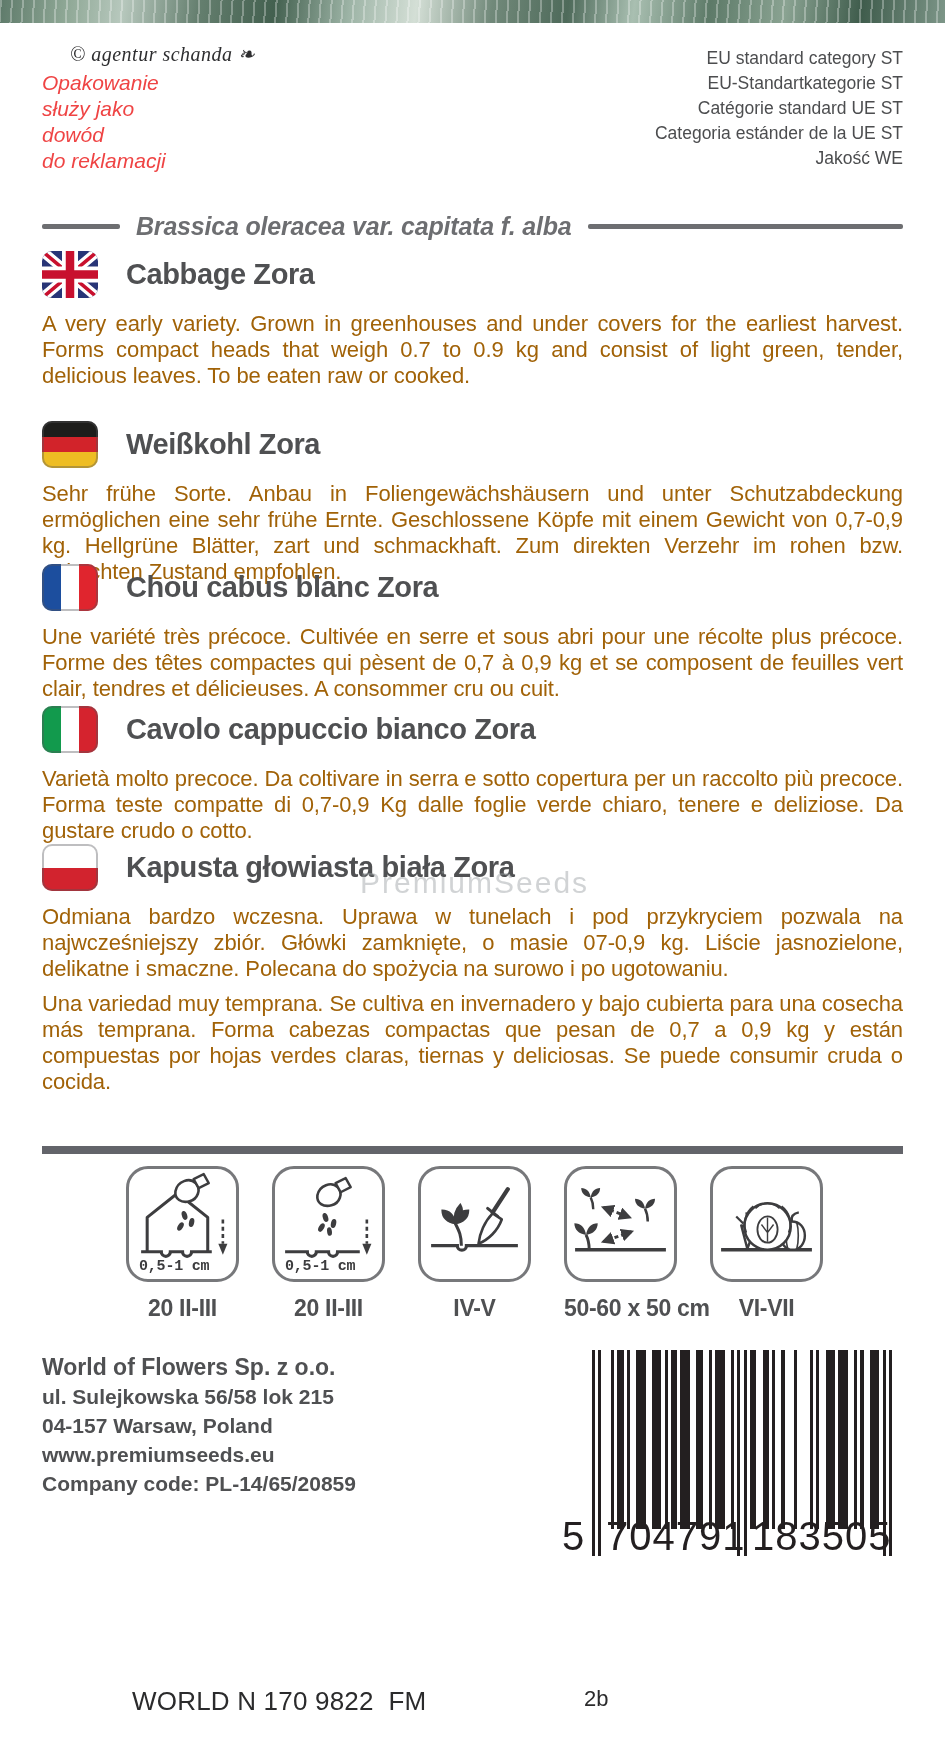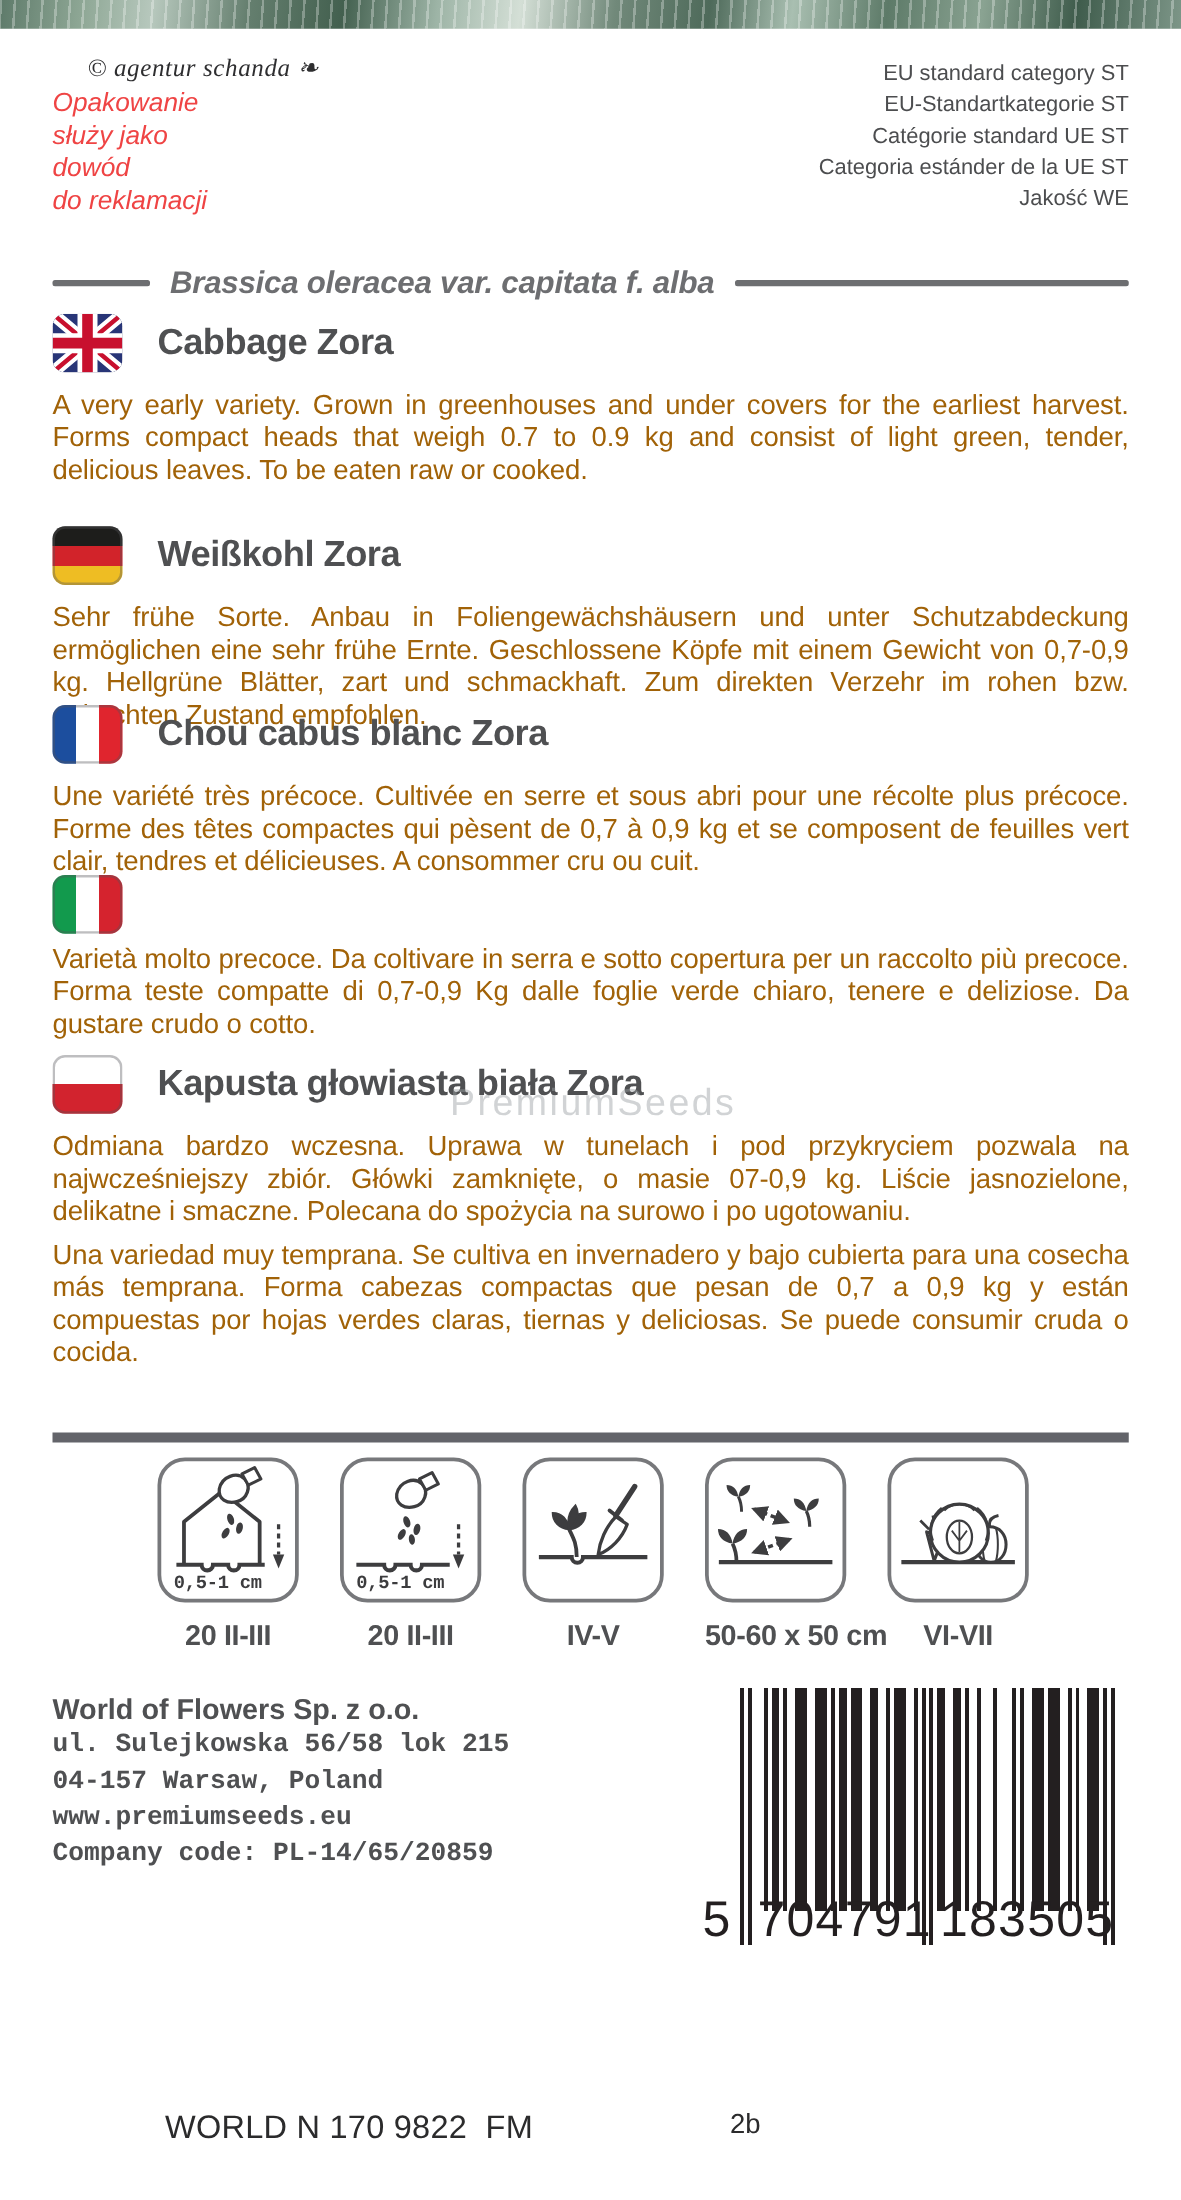--- a/index.html
+++ b/index.html
@@ -45,21 +45,21 @@
   .picto-row{position:absolute;top:1166px;left:126px;display:flex;gap:33px;}
   .picto{width:113px;}
   .picto-box{box-sizing:border-box;width:113px;height:116px;border:3.5px solid #77787b;border-radius:22px;position:relative;background:#fff;font-family:Liberation Mono, monospace;}
   .picto-box svg{display:block;width:100%;height:100%;}
   .depth-label{position:absolute;left:10px;bottom:4px;font-weight:bold;font-size:15px;color:#3c3c3e;letter-spacing:-.2px;}
   .picto-label{text-align:center;margin-top:13px;font-weight:bold;font-size:23px;color:#4f5052;letter-spacing:-.3px;white-space:nowrap;}
   .ic{stroke:#3d3d3f;}
   
   .company{position:absolute;top:1352px;left:42px;color:#4f5052;}
   .company-name{font-size:23px;font-weight:bold;line-height:30px;}
-  .company-line{font-size:21px;font-weight:bold;line-height:29px;font-family:Liberation Mono, monospace;}
+  .company-line{font-size:21px;font-weight:bold;line-height:29px;}
   .barcode{position:absolute;top:1350px;left:592px;width:300px;height:250px;color:#231f20;}
   .barcode svg{position:absolute;top:0;left:0;width:300px;height:206px;}
   .barcode svg rect{fill:#231f20;}
   .bc-digit{position:absolute;top:164px;font-size:40px;letter-spacing:1px;color:#231f20;}
   .bc-first{left:-30px;}
   .bc-left{left:14px;width:132px;text-align:center;}
   .bc-right{left:160px;width:132px;text-align:center;}
   
   .footer-code{position:absolute;top:1686px;left:132px;font-size:26px;color:#2b2b2c;white-space:pre;letter-spacing:.2px;}
   .footer-batch{position:absolute;top:1686px;left:584px;font-size:22px;color:#2b2b2c;}
@@ -132,20 +132,21 @@
     <div class="sec-head">
       <span class="flag flag-fr"></span>
       <h2>Chou cabus blanc Zora</h2>
     </div>
     <p class="body">Une variété très précoce. Cultivée en serre et sous abri pour une récolte plus précoce. Forme des têtes compactes qui pèsent de 0,7 à 0,9 kg et se composent de feuilles vert clair, tendres et délicieuses. A consommer cru ou cuit.</p>
   </section>
 
   <section class="lang-section" style="top:700px">
     <div class="sec-head">
       <span class="flag flag-it"></span>
+      <h2>Cavolo cappuccio bianco Zora</h2>
     </div>
     <p class="body">Varietà molto precoce. Da coltivare in serra e sotto copertura per un raccolto più precoce. Forma teste compatte di 0,7-0,9 Kg dalle foglie verde chiaro, tenere e deliziose. Da gustare crudo o cotto.</p>
   </section>
 
   <section class="lang-section" style="top:838px">
     <div class="sec-head">
       <span class="flag flag-pl"></span>
       <h2>Kapusta głowiasta biała Zora</h2>
     </div>
     <p class="body">Odmiana bardzo wczesna. Uprawa w tunelach i pod przykryciem pozwala na najwcześniejszy zbiór. Główki zamknięte, o masie 07-0,9 kg. Liście jasnozielone, delikatne i smaczne. Polecana do spożycia na surowo i po ugotowaniu.</p>

